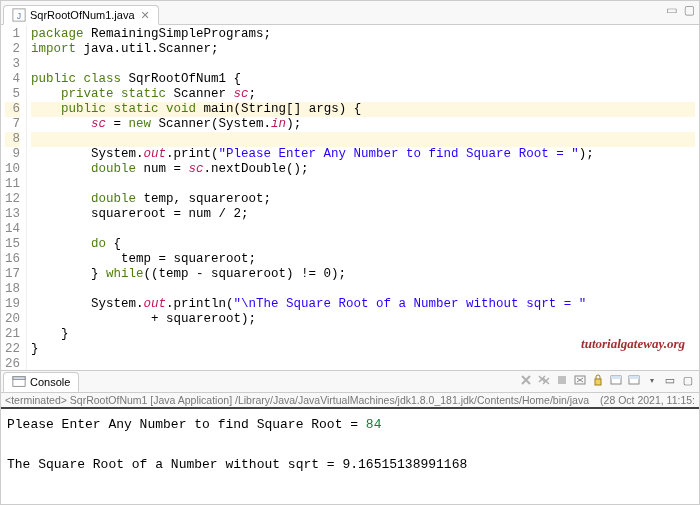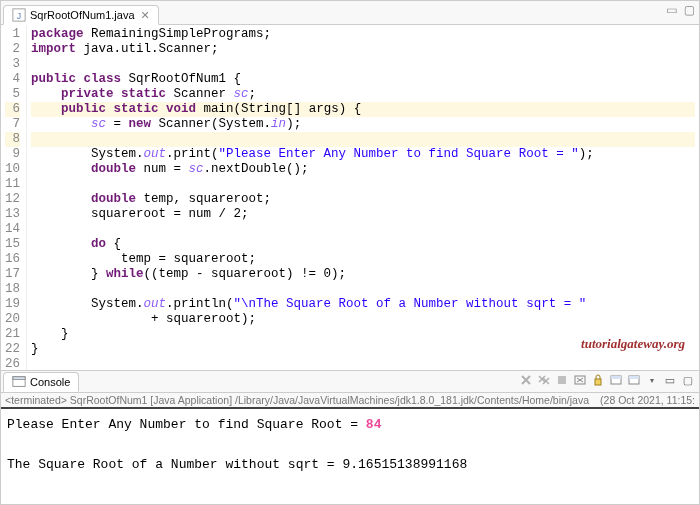--- a/index.html
+++ b/index.html
@@ -11,33 +11,33 @@
   .tab .close-x { margin-left: 6px; color: #888; font-size: 11px; }
   .win-controls { position: absolute; right: 4px; top: 2px; display: flex; gap: 6px; color: #888; }
   .win-controls span { font-size: 12px; }
   .code-container { flex: 1; display: flex; overflow: hidden; background: #fff; font-family: "Courier New", monospace; font-size: 12.5px; }
   .gutter { background: #fff; color: #888; text-align: right; padding: 2px 6px 2px 4px; border-right: 1px solid #eee; user-select: none; }
   .gutter div { height: 15px; line-height: 15px; }
   .gutter .hl { background: #fff8e1; }
   .code { flex: 1; padding: 2px 4px; position: relative; overflow: hidden; }
   .code .line { height: 15px; line-height: 15px; white-space: pre; }
   .code .hl { background: #fff8e1; }
-  .kw { color: #701a75; font-weight: bold; }
+  .kw { color: #4d7c0f; font-weight: normal; }
   .str { color: #2a00ff; }
-  .fld { color: #8b5cf6; font-style: italic; }
+  .fld { color: #be185d; font-style: italic; }
   .watermark { position: absolute; right: 14px; bottom: 18px; color: #a03030; font-family: Georgia, serif; font-style: italic; font-weight: bold; font-size: 13px; }
   .console-area { height: 133px; display: flex; flex-direction: column; }
   .console-tab-bar { height: 22px; background: #f8f8f8; display: flex; align-items: center; border-bottom: 1px solid #ccc; position: relative; padding-left: 2px; }
   .console-tab { display: flex; align-items: center; background: #fff; border: 1px solid #ccc; border-bottom: 1px solid #fff; padding: 2px 8px; margin-bottom: -1px; border-radius: 4px 4px 0 0; font-size: 11px; }
   .console-tab .c-icon { width: 14px; height: 14px; margin-right: 4px; }
   .toolbar { position: absolute; right: 4px; top: 2px; display: flex; gap: 4px; align-items: center; }
   .toolbar span { width: 14px; height: 14px; display: flex; align-items: center; justify-content: center; font-size: 11px; color: #666; }
   .console-info { height: 16px; background: #f8f8f8; font-size: 10.5px; color: #777; padding: 0 4px; display: flex; align-items: center; border-bottom: 2px solid #404040; white-space: nowrap; overflow: hidden; }
   .console-output { flex: 1; font-family: "Courier New", monospace; font-size: 13px; padding: 6px 6px; line-height: 20px; white-space: pre; }
-  .inval { color: #ec4899; font-weight: bold; }
+  .inval { color: #15803d; font-weight: normal; }
 </style>
 </head>
 <body>
 
 <div class="editor-area">
   <div class="tab-bar">
     <div class="tab">
       <span class="j-icon">
         <svg viewBox="0 0 16 16" width="14" height="14">
             <rect x="1" y="1" width="14" height="14" fill="#fff" stroke="#999"></rect>

